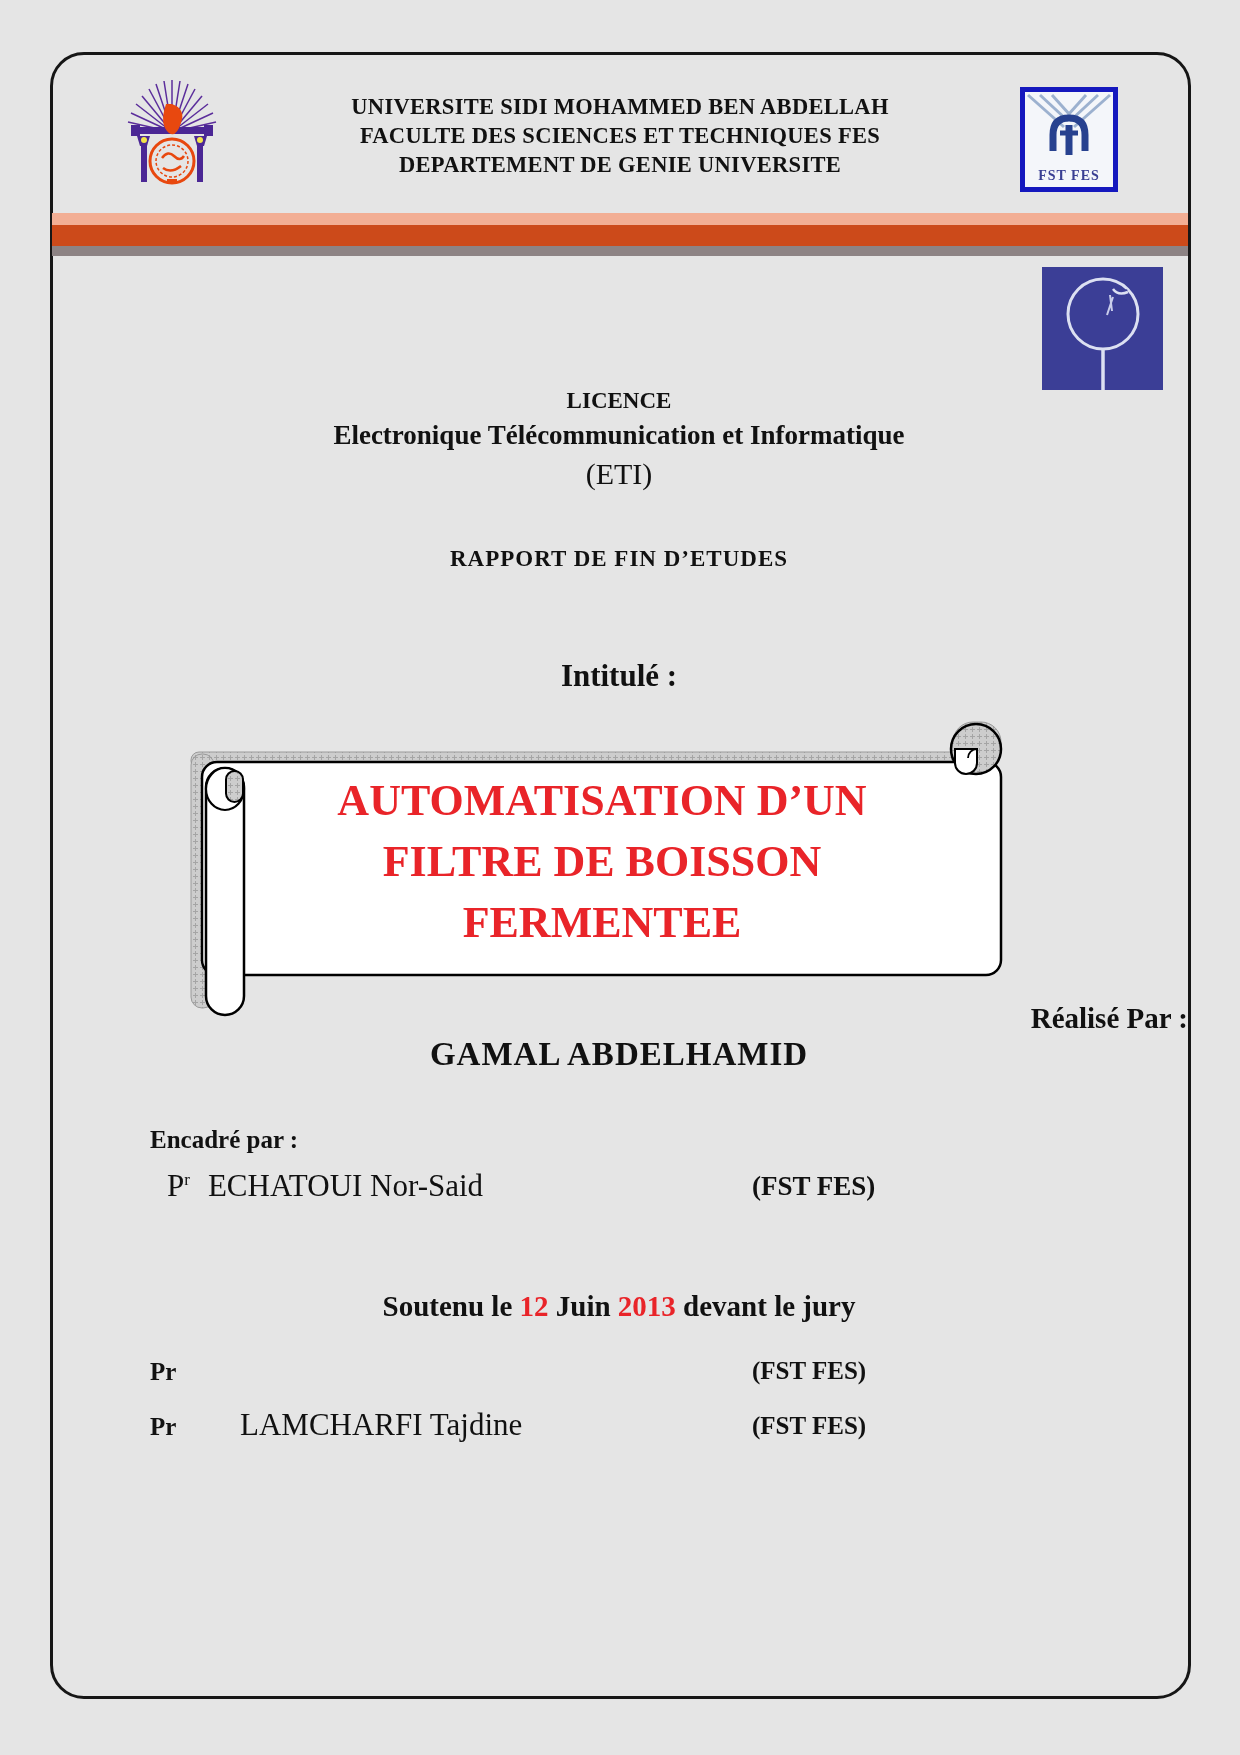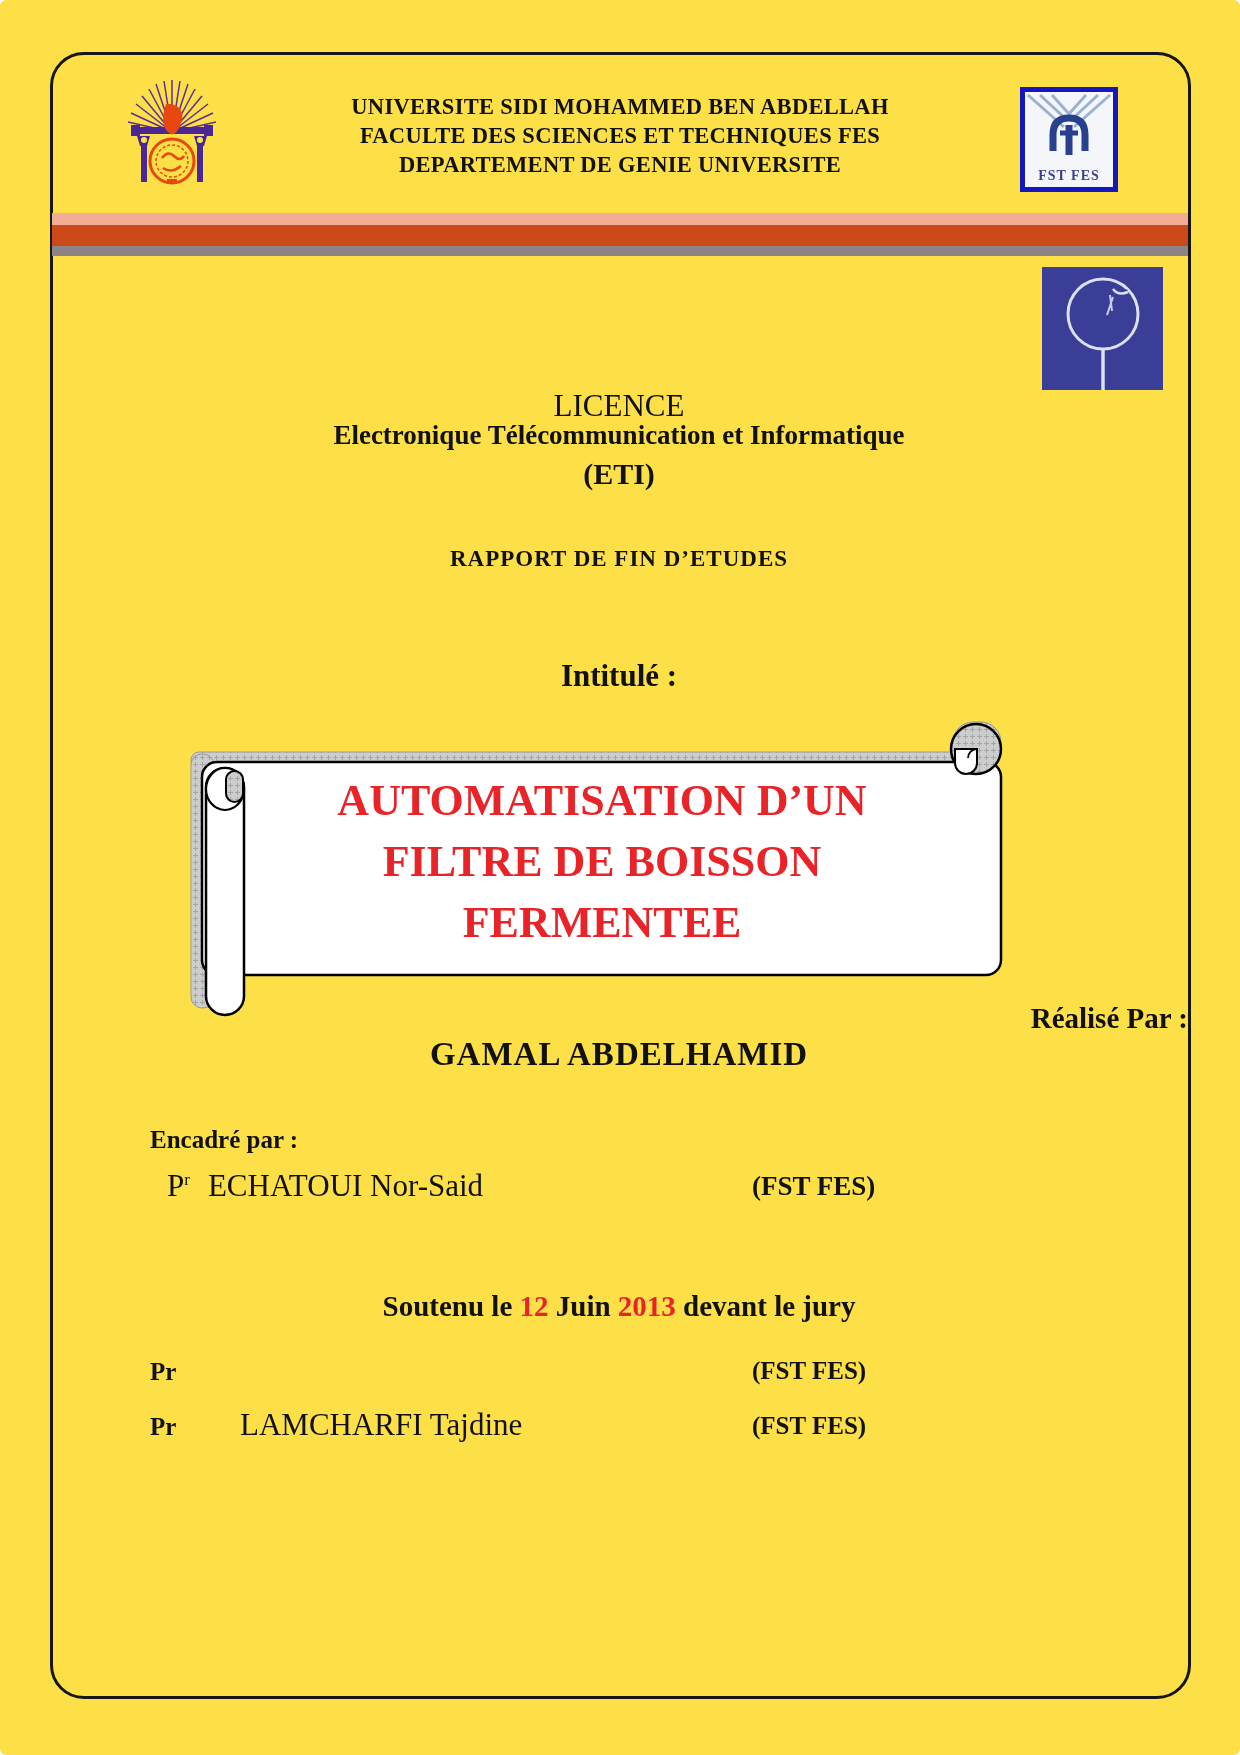--- a/index.html
+++ b/index.html
@@ -1,35 +1,35 @@
 <!DOCTYPE html>
 <html><head>
 <meta charset="utf-8">
 <style>
   html,body{margin:0;padding:0;background:#ffffff;}
-  .canvas{position:relative;width:1240px;height:1755px;background:#fde047;overflow:hidden;
-          font-family:"Liberation Serif", serif;color:#111;border-radius:6px;}
+  .canvas{position:relative;width:1240px;height:1755px;background:#e5e5e5;overflow:hidden;
+          font-family:"Liberation Serif", serif;color:#111;}
   .page-border{position:absolute;left:50px;top:52px;width:1135px;height:1641px;
                border:3px solid #161616;border-radius:34px;}
   
   .uni-logo{position:absolute;left:123px;top:76px;width:98px;height:118px;}
   .head-text{position:absolute;left:250px;top:92px;width:740px;text-align:center;
              font-weight:bold;font-size:22.5px;line-height:29px;letter-spacing:.3px;}
   .fst-logo{position:absolute;left:1020px;top:87px;width:98px;height:105px;}
   
   .bar{position:absolute;left:52px;top:213px;width:1136px;}
   .bar .b1{height:12px;background:#F2AE94;}
   .bar .b2{height:21px;background:#CC4A1A;}
   .bar .b3{height:10px;background:#8D8384;}
   .blue-logo{position:absolute;left:1042px;top:267px;width:121px;height:123px;}
   
   .center{position:absolute;left:50px;width:1138px;text-align:center;}
-  .degree{top:388px;font-weight:normal;font-size:31px;}
+  .degree{top:388px;font-weight:bold;font-size:23px;}
   .speciality{top:420px;font-weight:bold;font-size:27px;}
-  .abbr{top:457px;font-weight:bold;font-size:30px;}
+  .abbr{top:457px;font-weight:normal;font-size:30px;}
   .report-type{top:546px;font-weight:bold;font-size:23px;letter-spacing:1px;}
   .intitule{top:658px;font-weight:bold;font-size:31px;}
   
   .banner-svg{position:absolute;left:185px;top:712px;width:830px;height:305px;}
   .banner-title{position:absolute;left:202px;top:770px;width:800px;text-align:center;
                 color:#E92429;font-weight:bold;font-size:44px;line-height:61px;}
   
   .realise{top:1002px;font-weight:bold;font-size:29px;text-align:right;}
   .author-name{top:1036px;font-weight:bold;font-size:33px;letter-spacing:1px;}
   

